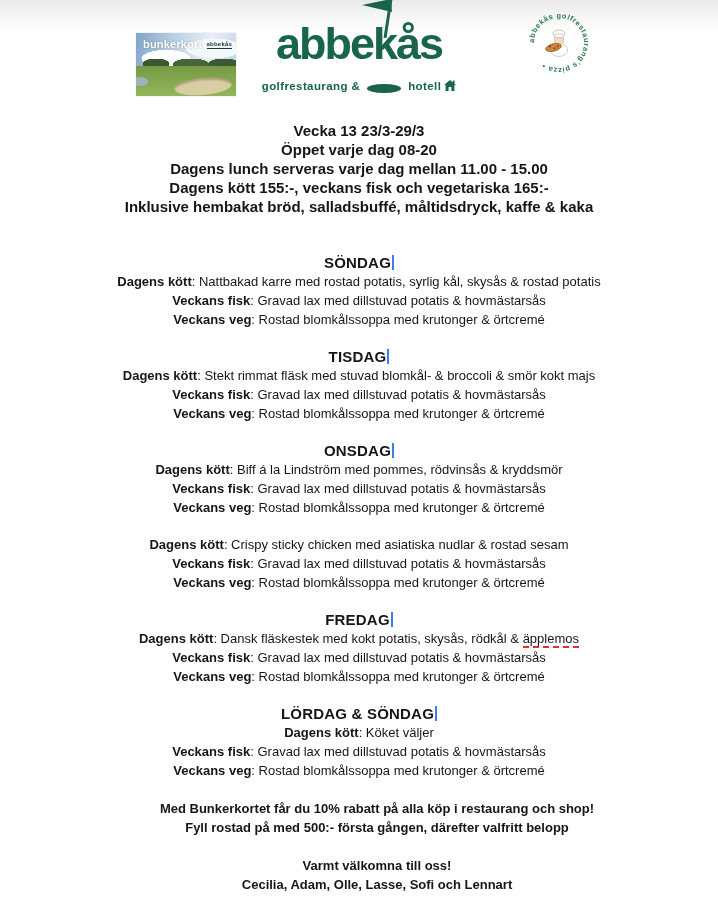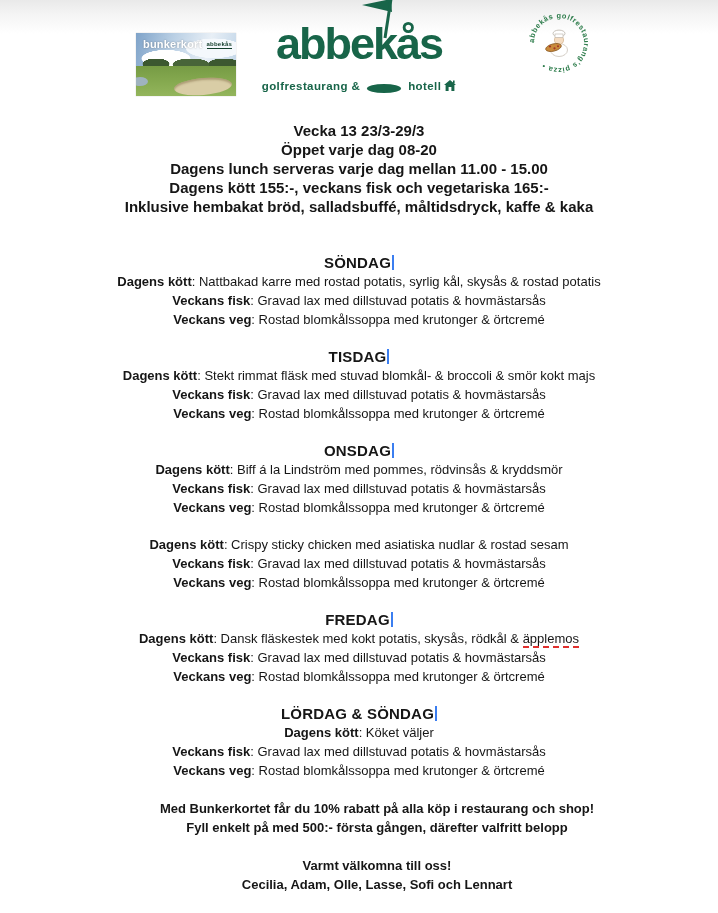--- a/index.html
+++ b/index.html
@@ -201,16 +201,16 @@
   <p class="menu-line"><b>Dagens kött</b><span>: Köket väljer</span></p>
 
   <p class="menu-line"><b>Veckans fisk</b><span>: Gravad lax med dillstuvad potatis &amp; hovmästarsås</span></p>
 
   <p class="menu-line"><b>Veckans veg</b><span>: Rostad blomkålssoppa med krutonger &amp; örtcremé</span></p>
 </section>
 </main>
 
 <footer>
   <p>Med Bunkerkortet får du 10% rabatt på alla köp i restaurang och shop!</p>
-  <p>Fyll enkelt på med 500:- första gången, därefter valfritt belopp</p>
+  <p>Fyll rostad på med 500:- första gången, därefter valfritt belopp</p>
   <p class="gap">Varmt välkomna till oss!</p>
   <p>Cecilia, Adam, Olle, Lasse, Sofi och Lennart</p>
 </footer>
 
 </body></html>

